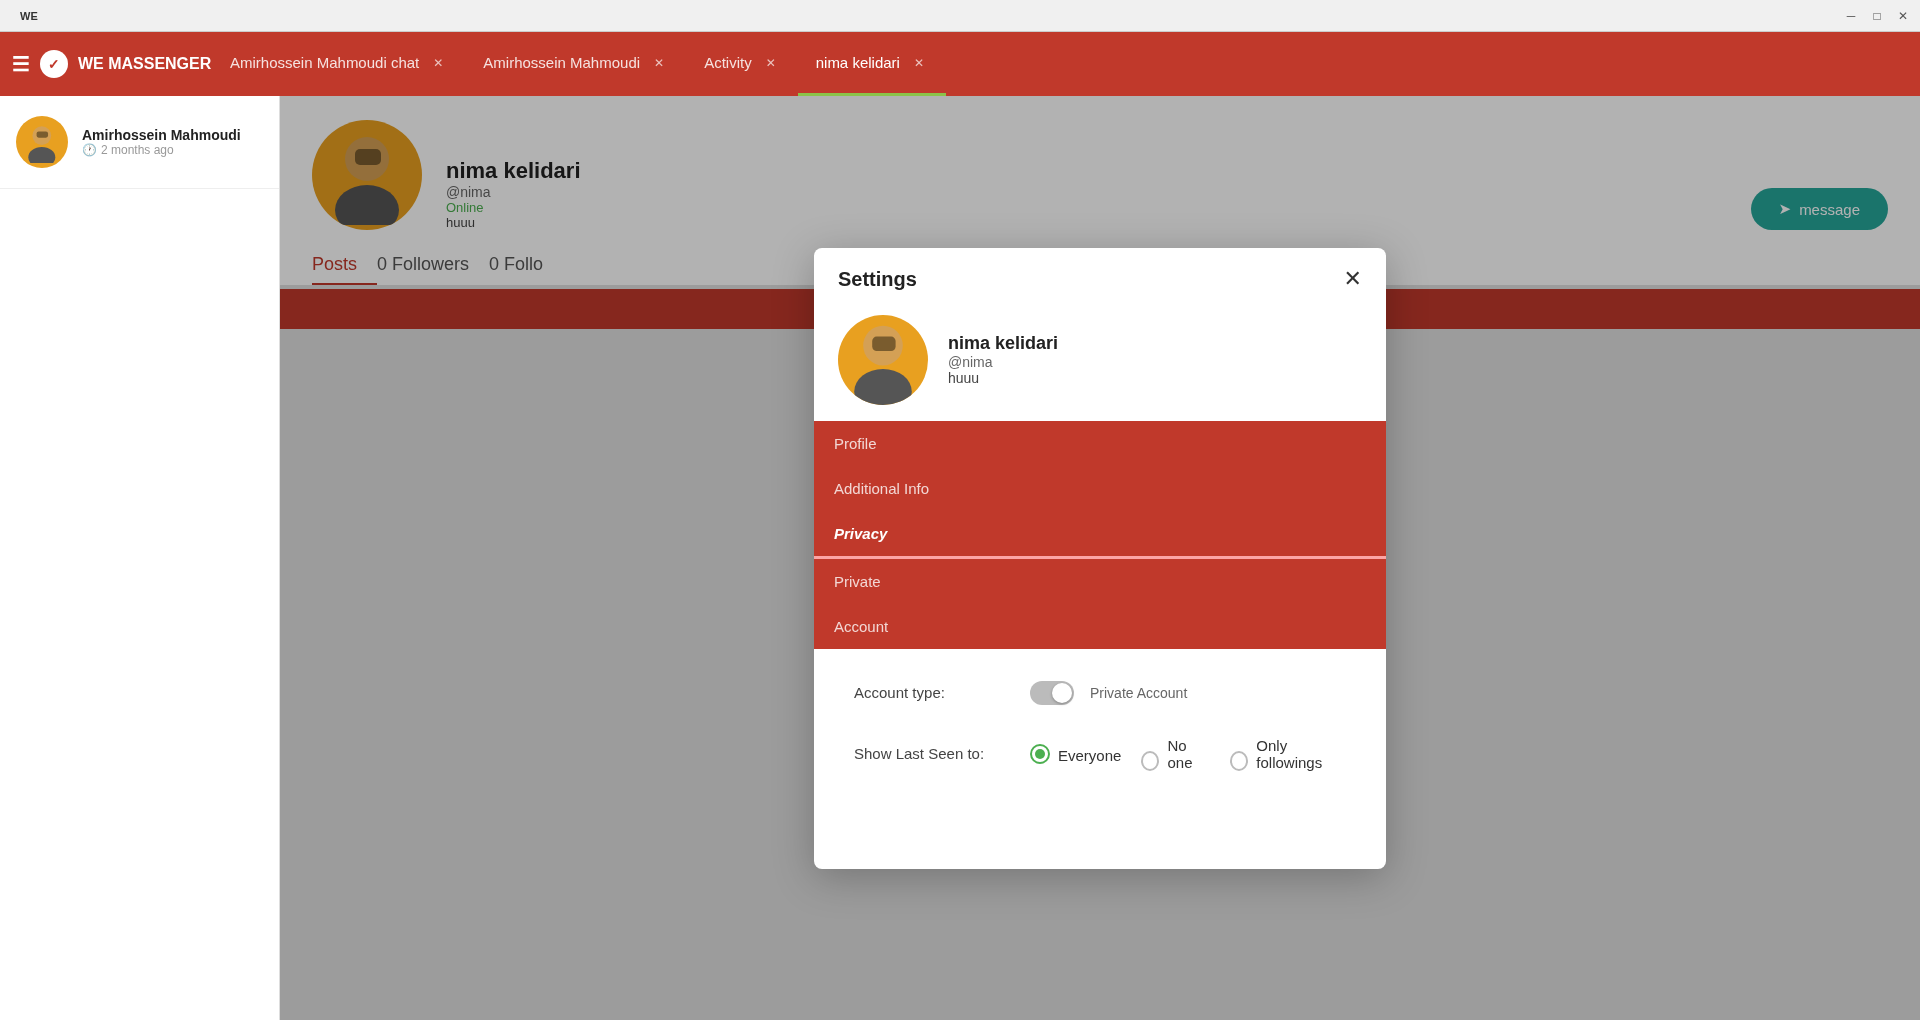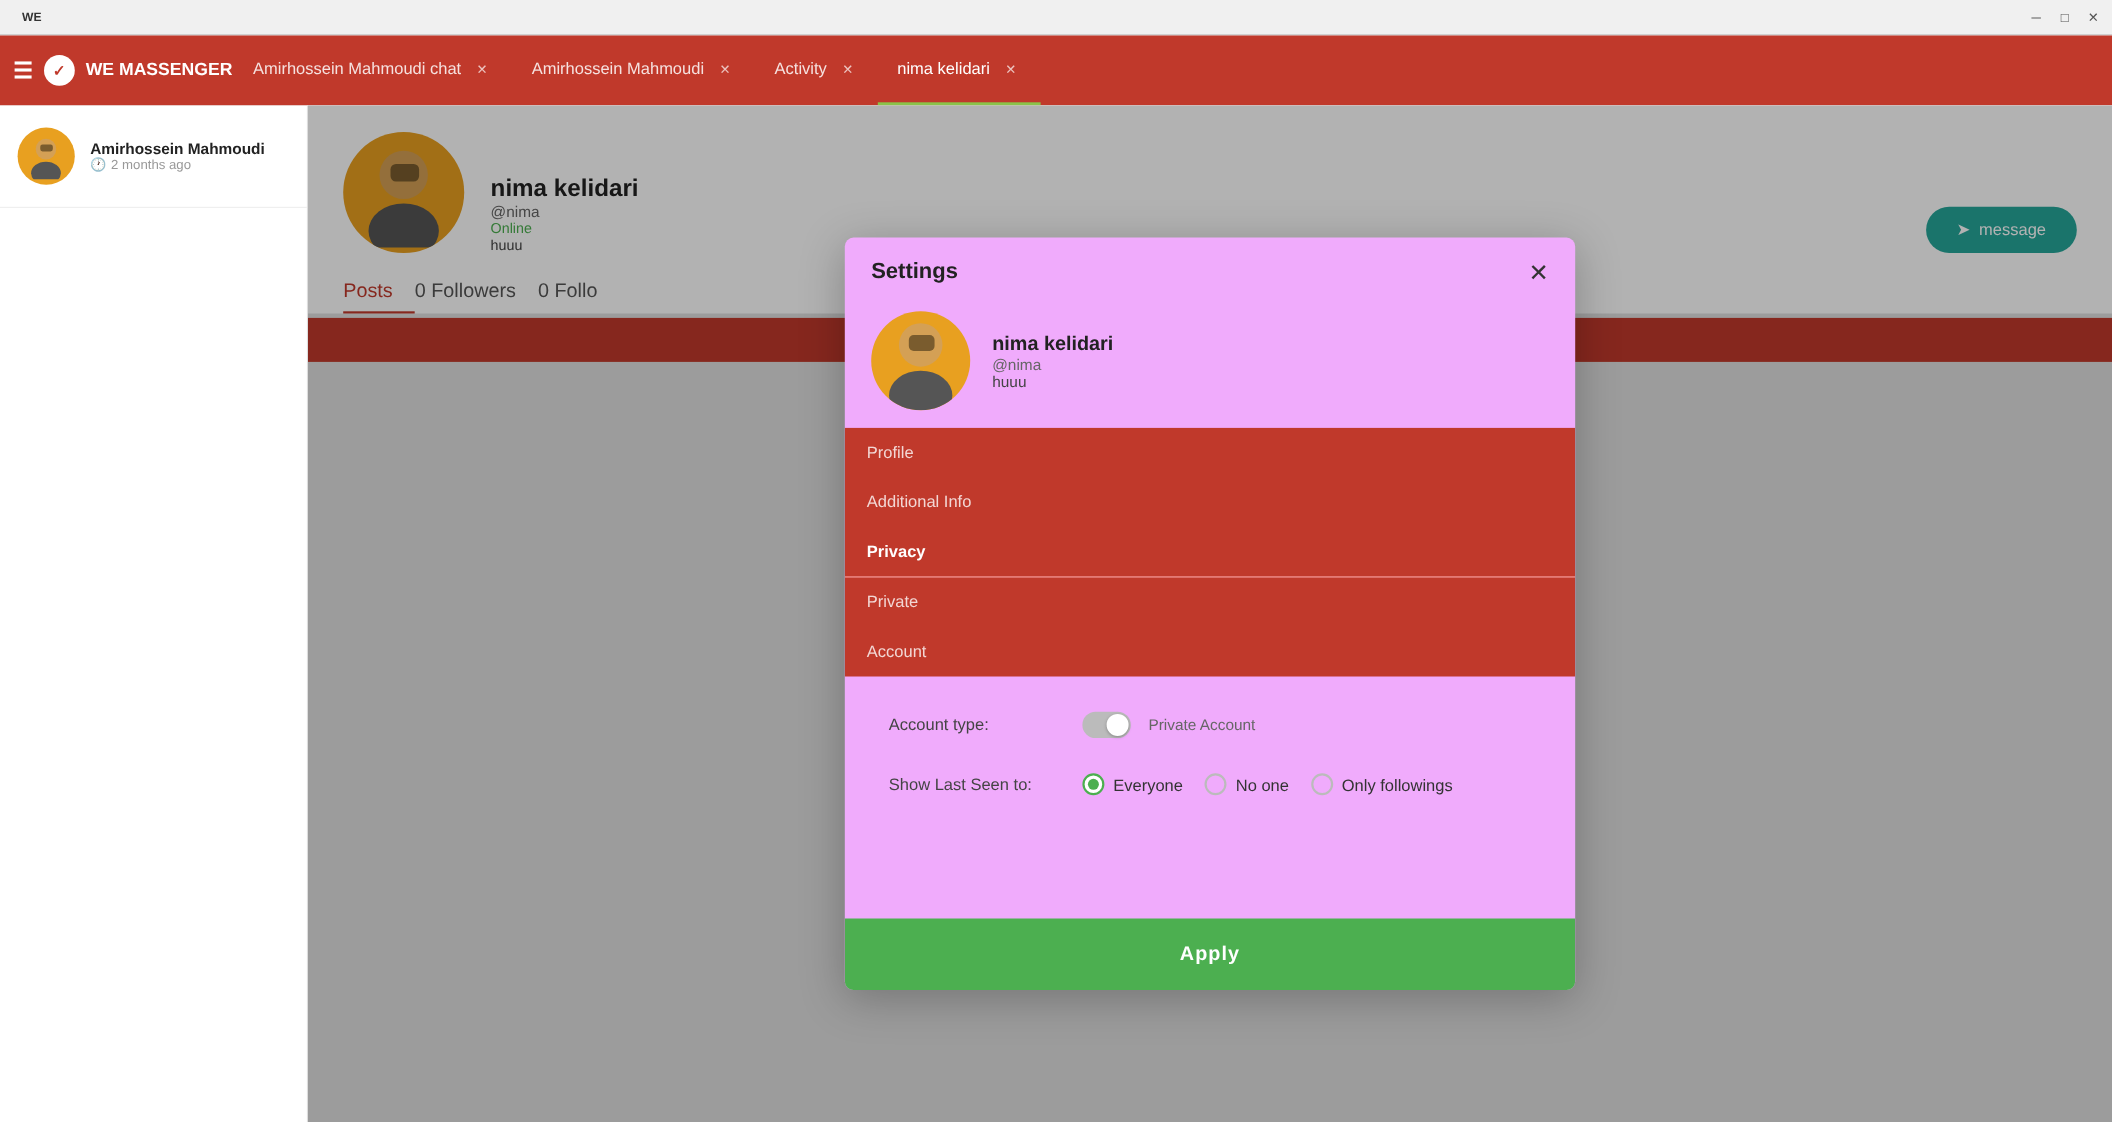--- a/index.html
+++ b/index.html
@@ -187,23 +187,23 @@
     .overlay {
       position: absolute;
       top: 0; left: 0; right: 0; bottom: 0;
       background: rgba(0,0,0,0.3);
       display: flex;
       align-items: center;
       justify-content: center;
       z-index: 100;
     }
     .modal {
-      background: #f0abfc;
+      background: #ffffff;
       border-radius: 8px;
-      width: 664px;
+      width: 572px;
       max-width: 96%;
       box-shadow: 0 8px 40px rgba(0,0,0,0.25);
       overflow: hidden;
     }
     .modal-header-bar {
       padding: 20px 24px 12px;
       display: flex;
       justify-content: space-between;
       align-items: center;
     }
@@ -239,21 +239,21 @@
       display: flex;
       background: #c0392b;
       flex-direction: column;
     }
     .modal-tab {
       padding: 14px 20px;
       color: rgba(255,255,255,0.8);
       font-size: 15px;
       cursor: pointer;
     }
-    .modal-tab.active { color: white; font-weight: 600; border-bottom: 1px solid #fca5a5; }
+    .modal-tab.active { color: white; font-weight: 600; border-bottom: 3px solid #fca5a5; font-style: italic; }
 
     
     .modal-body {
       padding: 32px 40px 24px;
       min-height: 220px;
     }
     .setting-row {
       display: flex;
       align-items: center;
       gap: 16px;
@@ -463,19 +463,18 @@
               <div class="radio-option">
                 <div class="radio-circle unchecked"></div>
                 <span class="radio-label">Only followings</span>
               </div>
             </div>
           </div>
 
         </div>
 
         
-        <button class="modal-apply">Apply</button>
 
       </div>
     </div>
 
   </div>
 </div>
 
 </body></html>

